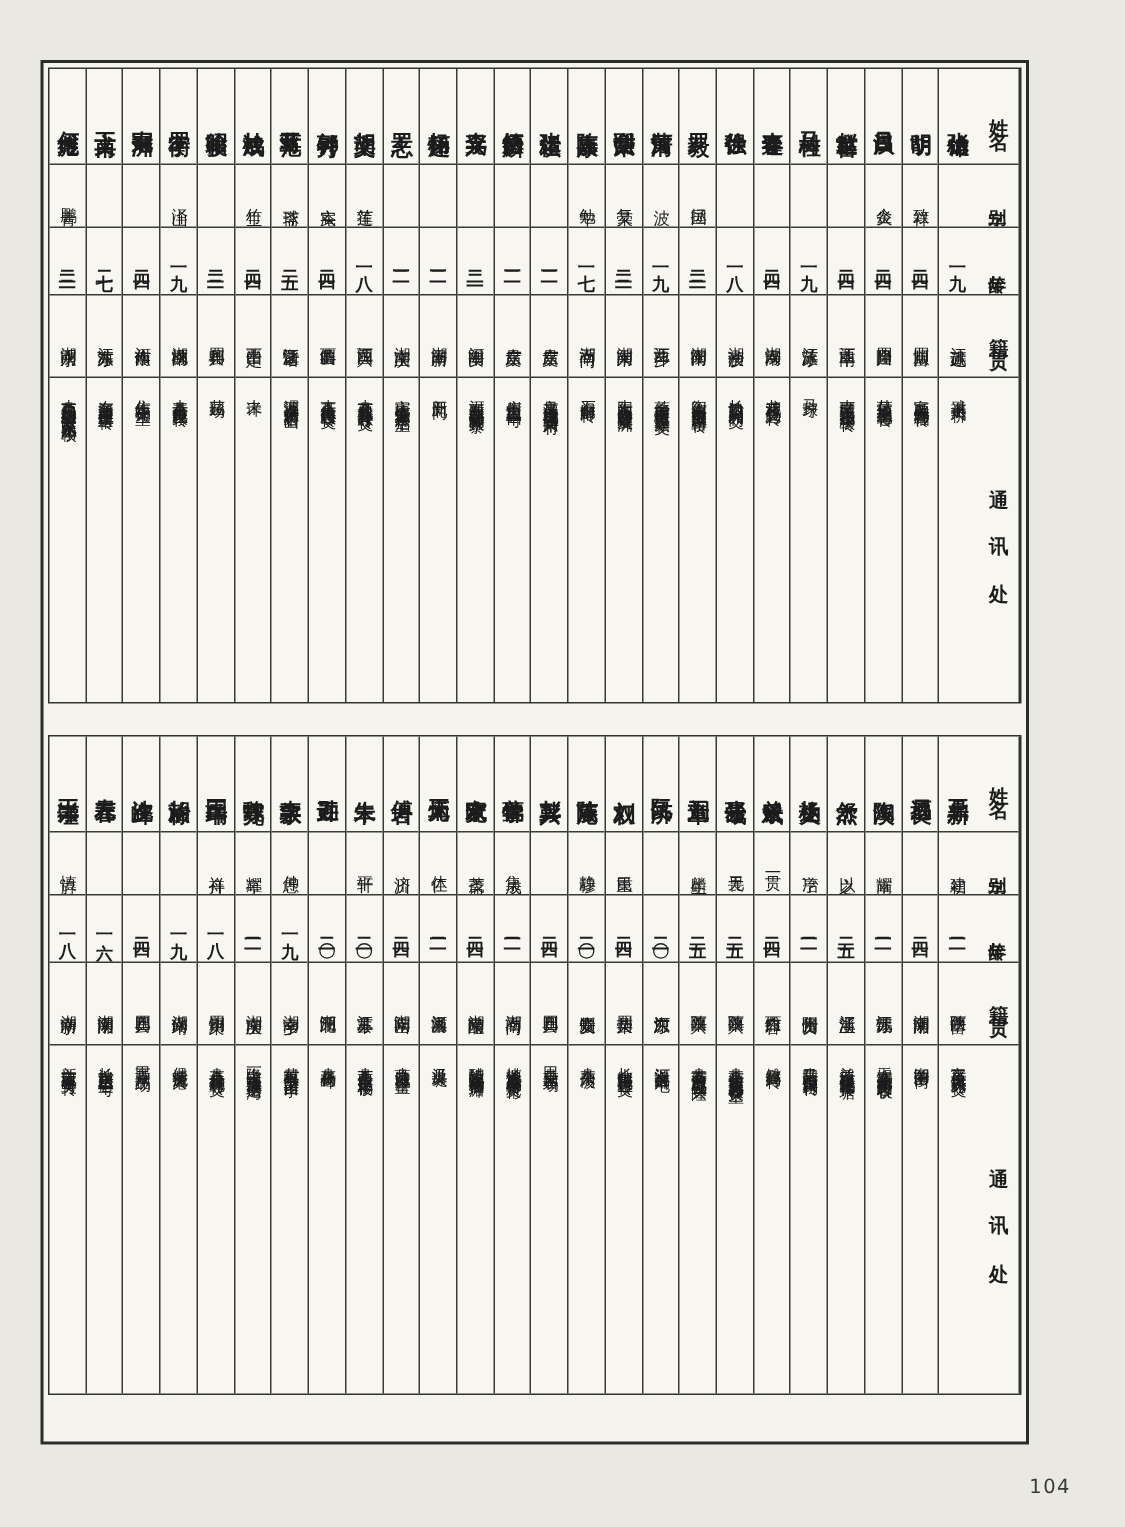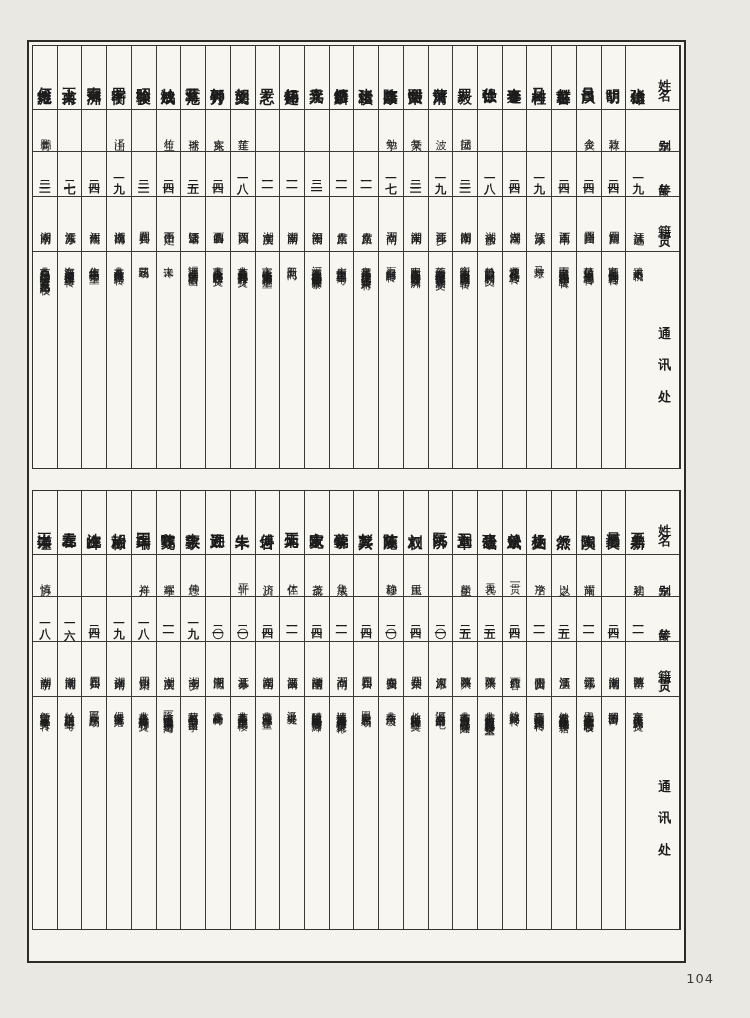--- a/index.html
+++ b/index.html
@@ -52,21 +52,21 @@
   .c-native .vtext { font-size:11px; letter-spacing:0.5px; }
   .c-addr .vtext { font-size:10.5px; letter-spacing:1px; max-height:100%; }
   .header-col .cell .vtext { font-size:13px; font-weight:700; }
   .header-col .c-name .vtext { letter-spacing:9px; }
   .header-col .c-zi .vtext { letter-spacing:1px; font-size:12px; }
   .header-col .c-age .vtext { letter-spacing:1px; font-size:12px; }
   .header-col .c-native .vtext { letter-spacing:9px; }
   .header-col .c-addr { align-items:center; }
   .header-col .c-addr .vtext { letter-spacing:32px; }
   .page-number {
-    position:absolute; right:36px; bottom:32px;
+    position:absolute; right:36px; bottom:19px;
     font-size:13px; color:#3a3a36; letter-spacing:1px;
     font-family:"DejaVu Sans","Liberation Sans",sans-serif;
   }
 </style>
 </head>
 <body>
 
 <div class="page-frame">
 
   <div class="dir-table top">

